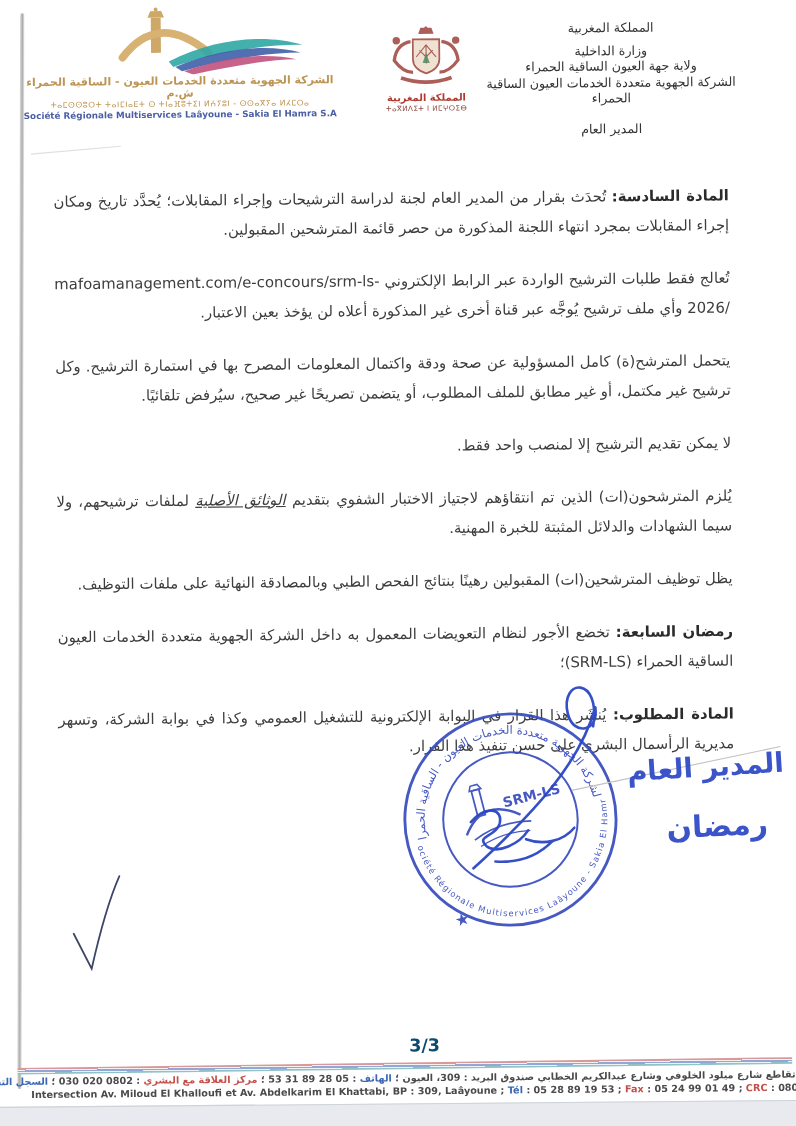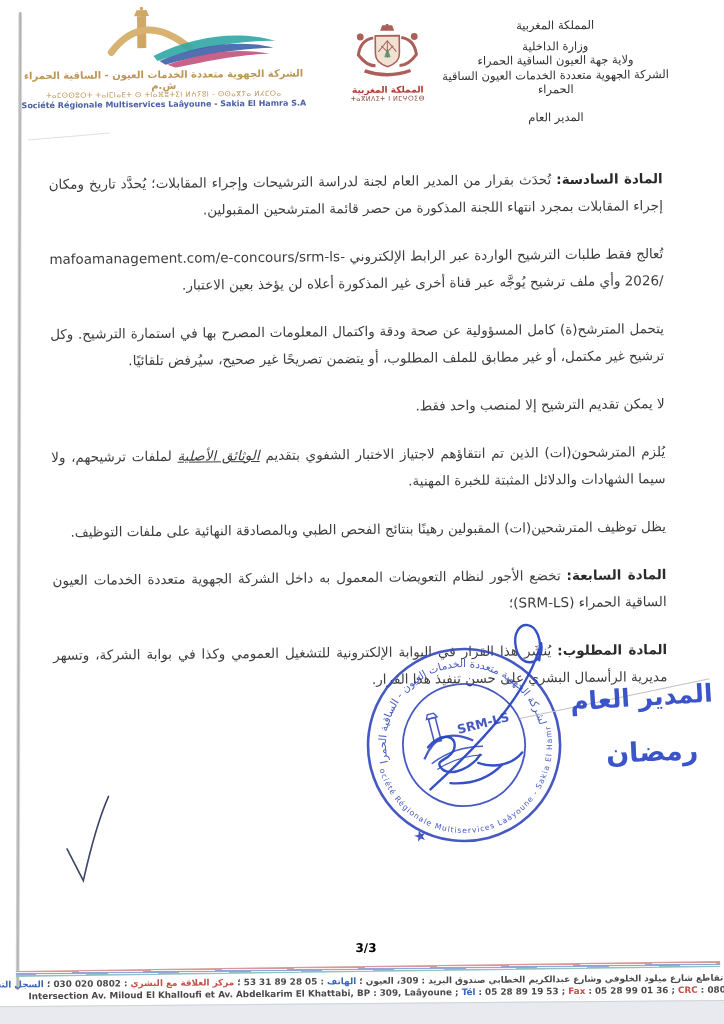--- a/index.html
+++ b/index.html
@@ -48,22 +48,22 @@
   .stamp-wrap{position:absolute;left:334px;top:638px;width:260px;height:222px;}
   
   .sig-wrap{position:absolute;left:330px;top:598px;width:400px;height:265px;pointer-events:none;}
   .sig-title{position:absolute;left:551px;top:686px;width:160px;direction:rtl;text-align:right;
     font-size:25px;font-weight:bold;color:#2b46c5;transform:rotate(-3deg);opacity:.92;}
   .sig-name{position:absolute;left:536px;top:740px;width:160px;direction:rtl;text-align:right;
     font-size:27px;font-weight:bold;color:#2b46c5;transform:rotate(-2deg);opacity:.92;}
   .checkmark-wrap{position:absolute;left:44px;top:782px;width:80px;height:110px;}
 
   
-  .page-number{position:absolute;left:328px;top:941px;width:68px;text-align:center;
-    font-size:12px;font-weight:bold;color:#000000;}
+  .page-number{position:absolute;left:328px;top:941px;width:68px;text-align:right;
+    font-size:16px;font-weight:bold;color:#0c4a6e;}
   .footer-rule{position:absolute;left:12px;right:8px;top:966px;height:6px;transform:rotate(-.25deg);
     background:linear-gradient(to bottom,#d79a9a 0 1.5px,#f6f1f1 1.5px 2.4px,#93a6d8 2.4px 3.9px,#eef2f4 3.9px 4.6px,#8fc3c6 4.6px 6px);}
   .footer-lines{position:absolute;left:24px;right:5px;top:976px;font-size:8.8px;font-weight:bold;
     color:#4a4a4a;line-height:11.5px;white-space:nowrap;}
   .footer-ar{direction:rtl;text-align:right;}
   .footer-fr{direction:ltr;text-align:left;}
   .lbl-red{color:#c4504a;}
   .lbl-blue{color:#3a66b5;}
 </style>
 </head>
@@ -116,21 +116,21 @@
       <div class="director">المدير العام</div>
     </div>
 
     <div class="articles">
       <p><span class="art-title">المادة السادسة:</span><span> تُحدَث بقرار من المدير العام لجنة لدراسة الترشيحات وإجراء المقابلات؛ يُحدَّد تاريخ ومكان إجراء المقابلات بمجرد انتهاء اللجنة المذكورة من حصر قائمة المترشحين المقبولين.</span></p>
       <p><span>تُعالج فقط طلبات الترشيح الواردة عبر الرابط الإلكتروني </span><span class="art-url" dir="ltr">mafoamanagement.com/e-concours/srm-ls-2026/</span><span> وأي ملف ترشيح يُوجَّه عبر قناة أخرى غير المذكورة أعلاه لن يؤخذ بعين الاعتبار.</span></p>
       <p>يتحمل المترشح(ة) كامل المسؤولية عن صحة ودقة واكتمال المعلومات المصرح بها في استمارة الترشيح. وكل ترشيح غير مكتمل، أو غير مطابق للملف المطلوب، أو يتضمن تصريحًا غير صحيح، سيُرفض تلقائيًا.</p>
       <p>لا يمكن تقديم الترشيح إلا لمنصب واحد فقط.</p>
       <p><span>يُلزم المترشحون(ات) الذين تم انتقاؤهم لاجتياز الاختبار الشفوي بتقديم </span><span class="art-underline">الوثائق الأصلية</span><span> لملفات ترشيحهم، ولا سيما الشهادات والدلائل المثبتة للخبرة المهنية.</span></p>
       <p>يظل توظيف المترشحين(ات) المقبولين رهينًا بنتائج الفحص الطبي وبالمصادقة النهائية على ملفات التوظيف.</p>
-      <p class="gap-lg"><span class="art-title">المادة السابعة:</span><span> تخضع الأجور لنظام التعويضات المعمول به داخل الشركة الجهوية متعددة الخدمات العيون الساقية الحمراء (SRM-LS)؛</span></p>
+      <p class="gap-lg"><span class="art-title">رمضان السابعة:</span><span> تخضع الأجور لنظام التعويضات المعمول به داخل الشركة الجهوية متعددة الخدمات العيون الساقية الحمراء (SRM-LS)؛</span></p>
       <p><span class="art-title">المادة المطلوب:</span><span> يُنشَر هذا القرار في البوابة الإلكترونية للتشغيل العمومي وكذا في بوابة الشركة، وتسهر مديرية الرأسمال البشري على حسن تنفيذ هذا القرار.</span></p>
     </div>
 
     <div class="stamp-wrap">
       <svg width="260" height="222" viewBox="0 0 260 222">
         <defs>
           <path id="arcTopStamp" d="M 50 108 A 78 78 0 0 1 206 108"></path>
           <path id="arcBottomStamp" d="M 40 108 A 88 88 0 0 0 216 108"></path>
         </defs>
         <g transform="rotate(-14 128 108)" stroke="#3247bd" fill="none" opacity="0.9">
@@ -170,20 +170,20 @@
       <path d="M 20 64 L 36 96 C 44 62 52 34 62 12" stroke="#3d4566" stroke-width="1.6" fill="none" stroke-linecap="round"></path>
     </svg>
 
     <div class="page-number">3/3</div>
     <div class="footer-rule"></div>
     <div class="footer-lines">
       <div class="footer-ar">
         <span>تقاطع شارع ميلود الخلوفي وشارع عبدالكريم الخطابي صندوق البريد : 309، العيون ؛ </span><span class="lbl-blue">الهاتف</span><span> : 05 28 89 31 53 ؛ </span><span class="lbl-red">مركز العلاقة مع البشري</span><span> : 0802 020 030 ؛ </span><span class="lbl-blue">السجل التجاري</span>
       </div>
       <div class="footer-fr">
-        <span>Intersection Av. Miloud El Khalloufi et Av. Abdelkarim El Khattabi, BP : 309, Laâyoune ; </span><span class="lbl-blue">Tél</span><span> : 05 28 89 19 53 ; </span><span class="lbl-red">Fax</span><span> : 05 28 99 01 36 ; </span><span class="lbl-red">CRC</span><span> : 0802 031 030 ; </span>
+        <span>Intersection Av. Miloud El Khalloufi et Av. Abdelkarim El Khattabi, BP : 309, Laâyoune ; </span><span class="lbl-blue">Tél</span><span> : 05 28 89 19 53 ; </span><span class="lbl-red">Fax</span><span> : 05 24 99 01 49 ; </span><span class="lbl-red">CRC</span><span> : 0802 031 030 ; </span>
       </div>
     </div>
 
   </div>
 
   <div class="scan-bottom-band"></div>
 </div>
 
 </body></html>

